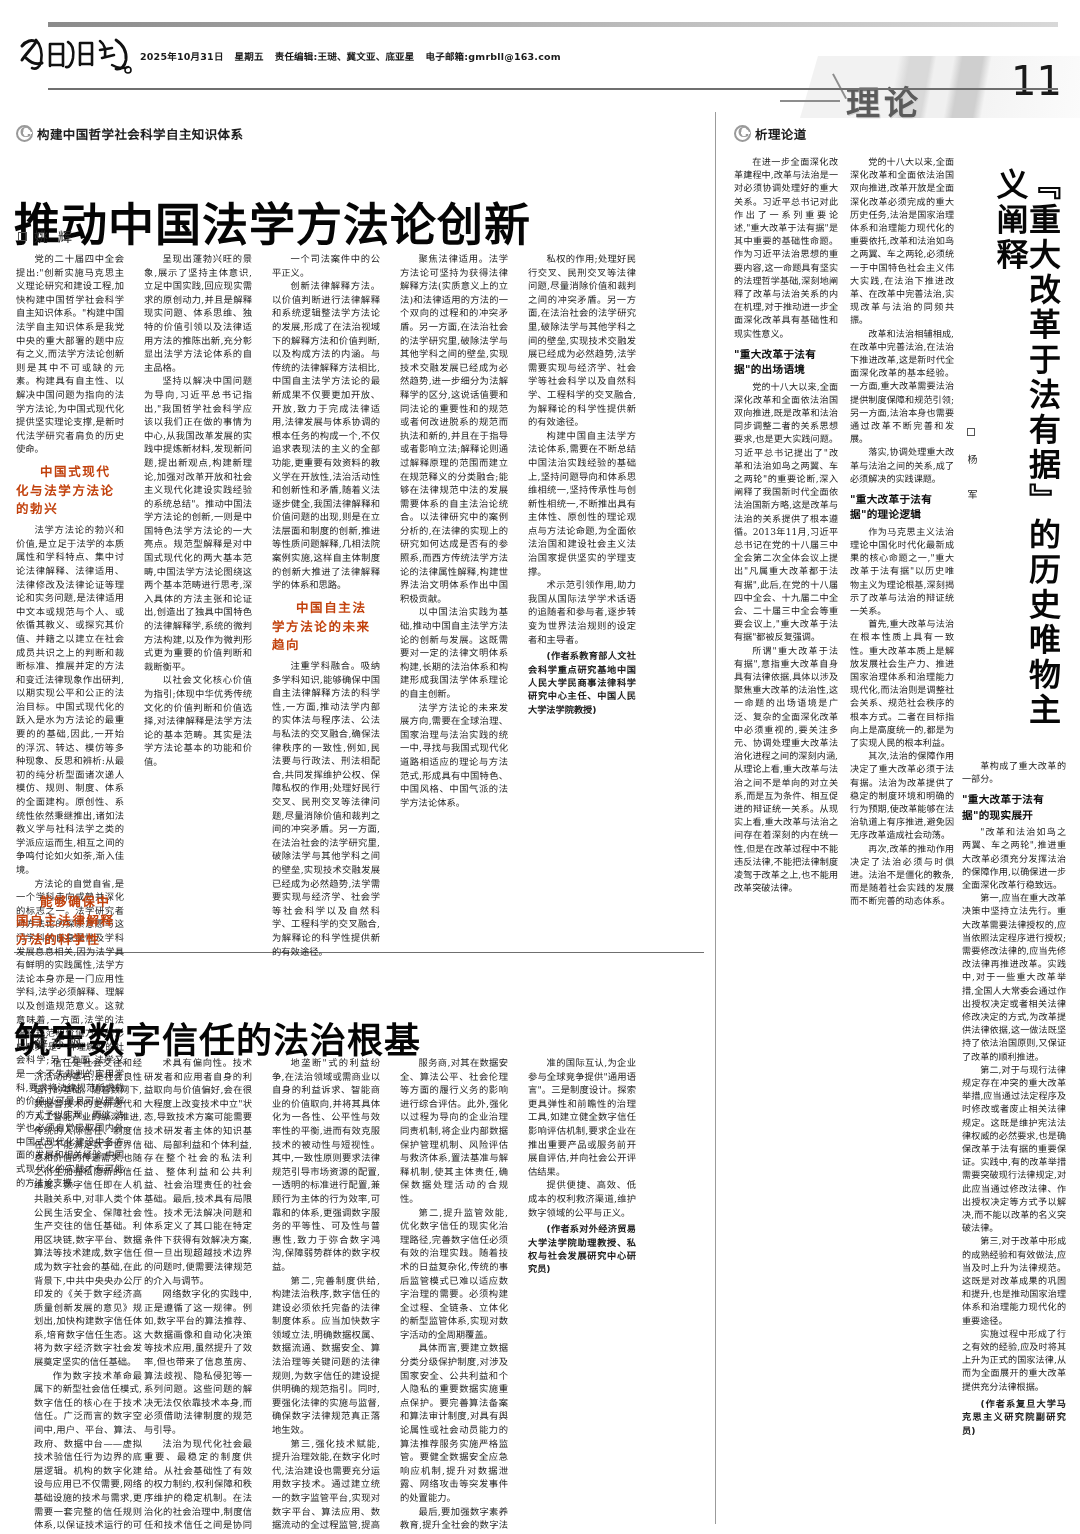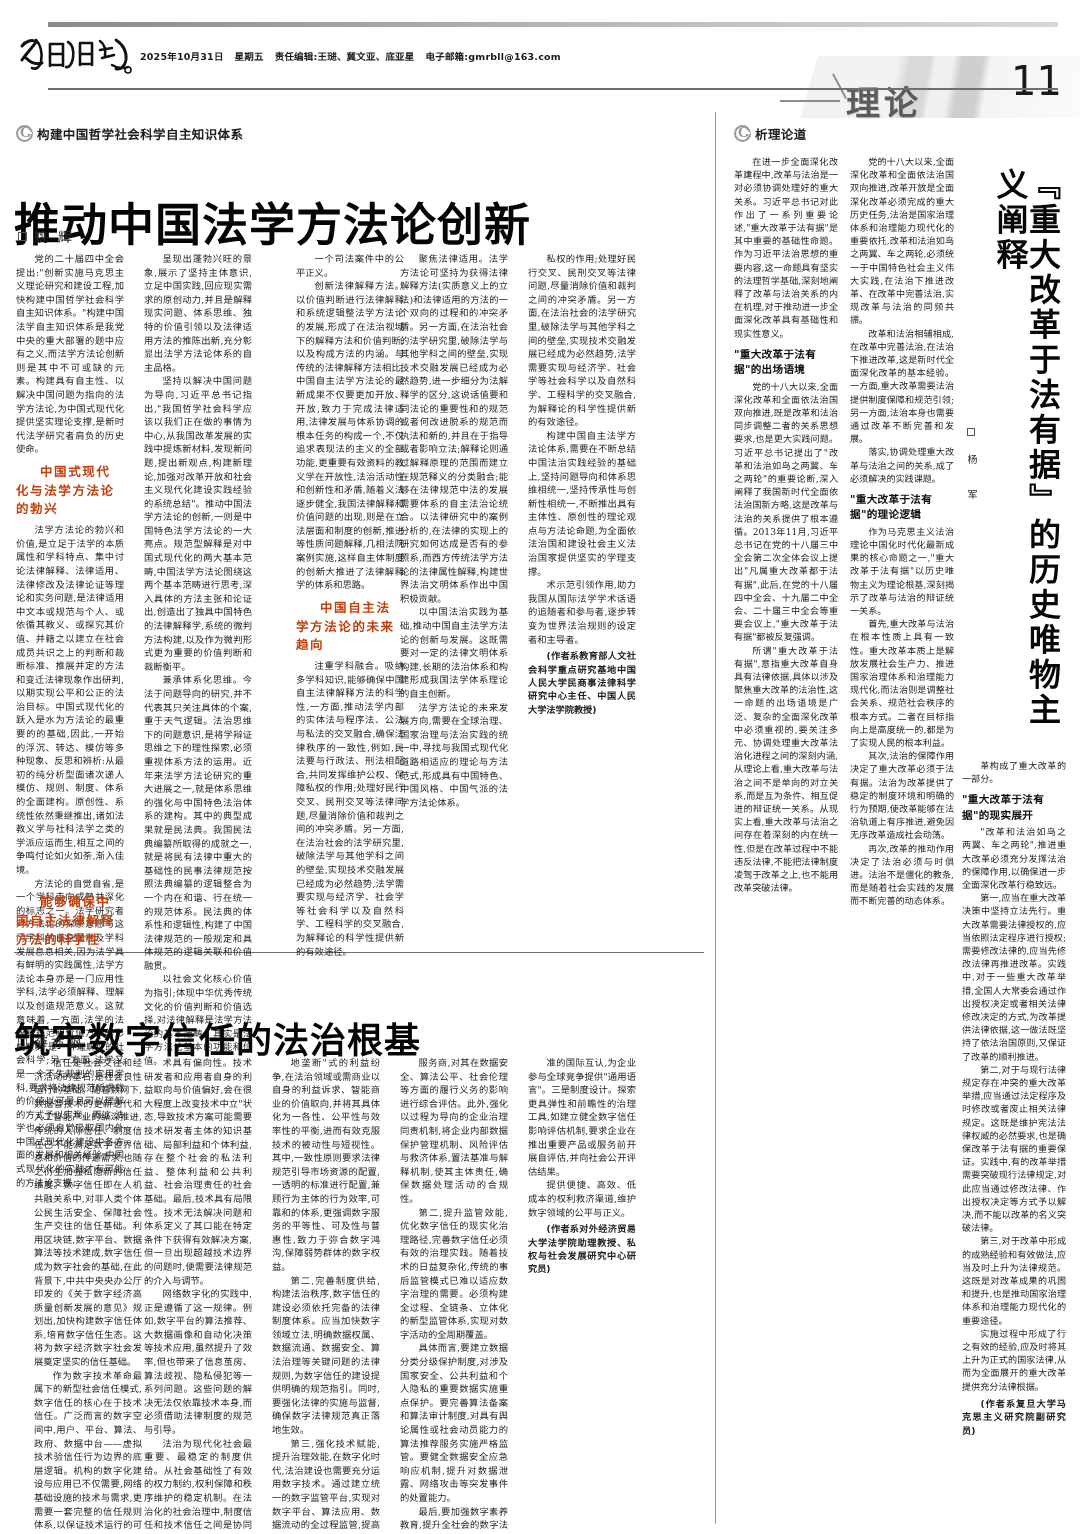--- a/index.html
+++ b/index.html
@@ -128,21 +128,21 @@
   
   .a1-kicker { position: absolute; left: 16px; top: 124px; }
   .a1-headline {
     position: absolute; left: 14px; top: 158px; width: 520px;
     font-size: 46px;
   }
   .a1-byline { position: absolute; left: 18px; top: 226px; }
 
   .a1-c1 { position: absolute; left: 16px;  top: 252px; width: 108px; height: 690px; }
   .a1-c2 { position: absolute; left: 144px; top: 252px; width: 108px; height: 690px; }
-  .a1-c3 { position: absolute; left: 272px; top: 252px; width: 108px; height: 690px; margin-left: 24px; }
+  .a1-c3 { position: absolute; left: 272px; top: 252px; width: 108px; height: 690px; }
   .a1-c4 { position: absolute; left: 400px; top: 252px; width: 108px; height: 690px; }
   .a1-c5 { position: absolute; left: 528px; top: 252px; width: 108px; height: 690px; }
 
   
   .a2-headline { position: absolute; left: 14px; top: 978px; width: 640px; font-size: 36px; }
   .a2-byline { position: absolute; left: 18px; top: 1032px; }
   .a2-c1 { position: absolute; left: 16px;  top: 1056px; width: 108px; height: 468px; margin-left: 18px; }
   .a2-c2 { position: absolute; left: 144px; top: 1056px; width: 108px; height: 468px; }
   .a2-c3 { position: absolute; left: 272px; top: 1056px; width: 108px; height: 468px; }
   .a2-c4 { position: absolute; left: 400px; top: 1056px; width: 108px; height: 468px; }
@@ -241,21 +241,20 @@
   <div class="body-col a1-c1">
     <p>党的二十届四中全会提出:"创新实施马克思主义理论研究和建设工程,加快构建中国哲学社会科学自主知识体系。"构建中国法学自主知识体系是我党中央的重大部署的题中应有之义,而法学方法论创新则是其中不可或缺的元素。构建具有自主性、以解决中国问题为指向的法学方法论,为中国式现代化提供坚实理论支撑,是新时代法学研究者肩负的历史使命。</p>
     <div class="subhead">中国式现代化与法学方法论的勃兴</div>
     <p>法学方法论的勃兴和价值,是立足于法学的本质属性和学科特点、集中讨论法律解释、法律适用、法律修改及法律论证等理论和实务问题,是法律适用中文本或规范与个人、或依循其教义、或探究其价值、并籍之以建立在社会成员共识之上的判断和裁断标准、推展并定的方法和变迁法律现象作出研判,以期实现公平和公正的法治目标。中国式现代化的跃入是水为方法论的最重要的的基础,因此,一开始的浮沉、转达、模仿等多种现象、反思和辨析:从最初的纯分析型面诸次递人模仿、规则、制度、体系的全面建构。原创性、系统性依然秉继推出,诸如法教义学与社科法学之类的学派应运而生,相互之间的争鸣付论如火如荼,渐入佳境。</p>
     <p>方法论的自觉自省,是一个学科走向成熟并深化的标志之一。法学研究者对方法论的探索意愿与这门学科的自身属性及学科发展息息相关,因为法学具有鲜明的实践属性,法学方法论本身亦是一门应用性学科,法学必须解释、理解以及创造规范意义。这就意味着,一方面,法学的法解释规范和价值方法的形成意义,是一种理解性的社会科学;另一方面,法学又是一个不失裁判的实用学科,要求将法律规范所求载的价值以可量且可以理解的方式予以实现。而这,法学也必须自觉吸取国内外中国式现代化建设中各方面的发展和相关经验,中国式现代化的实践才有可能的方法论支撑。</p>
   </div>
 
   <div class="body-col a1-c2">
     <p>呈现出蓬勃兴旺的景象,展示了坚持主体意识,立足中国实践,回应现实需求的原创动力,并且是解释现实问题、体系思维、独特的价值引领以及法律适用方法的推陈出新,充分彰显出法学方法论体系的自主品格。</p>
     <p>坚持以解决中国问题为导向,习近平总书记指出,"我国哲学社会科学应该以我们正在做的事情为中心,从我国改革发展的实践中提炼新材料,发现新问题,提出新观点,构建新理论,加强对改革开放和社会主义现代化建设实践经验的系统总结"。推动中国法学方法论的创新,一则是中国特色法学方法论的一大亮点。规范型解释是对中国式现代化的两大基本范畴,中国法学方法论图绕这两个基本范畴进行思考,深入具体的方法主张和论证出,创造出了独具中国特色的法律解释学,系统的微判方法构建,以及作为微判形式更为重要的价值判断和裁断衡平。</p>
-    <p>兼承体系化思维。今法于问题导向的研究,并不代表其只关注具体的个案,重于天气逻辑。法治思维下的问题意识,是将学辩证思维之下的理性探索,必须重视体系方法的运用。近年来法学方法论研究的重大进展之一,就是体系思维的强化与中国特色法治体系的建构。其中的典型成果就是民法典。我国民法典编纂所取得的成就之一,就是将民有法律中重大的基础性的民事法律规范按照法典编纂的逻辑整合为一个内在和谐、行在统一的规范体系。民法典的体系性和逻辑性,构建了中国法律规范的一般规定和具体规范的逻辑关联和价值融贯。</p>
     <p>以社会文化核心价值为指引;体现中华优秀传统文化的价值判断和价值选择,对法律解释是法学方法论的基本范畴。其实是法学方法论基本的功能和价值。</p>
   </div>
 
   <div class="body-col a1-c3">
     <p>一个司法案件中的公平正义。</p>
     <p>创新法律解释方法。以价值判断进行法律解释和系统逻辑整法学方法论的发展,形成了在法治视域下的解释方法和价值判断,以及构成方法的内涵。与传统的法律解释方法相比,中国自主法学方法论的最新成果不仅要更加开放、开放,致力于完成法律适用,法律发展与体系协调的根本任务的构成一个,不仅追求表现法的主义的全部功能,更重要有效资料的教义学在开放性,法治活动性和创新性和矛盾,随着义法逐步健全,我国法律解释和价值问题的出现,则是在立法层面和制度的创新,推进等性质问题解释,几相法院案例实施,这样自主体制度的创新大推进了法律解释学的体系和思路。</p>
     <div class="subhead">中国自主法学方法论的未来趋向</div>
     <p>注重学科融合。吸纳多学科知识,能够确保中国自主法律解释方法的科学性,一方面,推动法学内部的实体法与程序法、公法与私法的交叉融合,确保法律秩序的一致性,例如,民法要与行政法、刑法相配合,共同发挥维护公权、保障私权的作用;处理好民行交叉、民刑交叉等法律问题,尽量消除价值和裁判之间的冲突矛盾。另一方面,在法治社会的法学研究里,破除法学与其他学科之间的壁垒,实现技术交融发展已经成为必然趋势,法学需要实现与经济学、社会学等社会科学以及自然科学、工程科学的交叉融合,为解释论的科学性提供新的有效途径。</p>
   </div>
 

